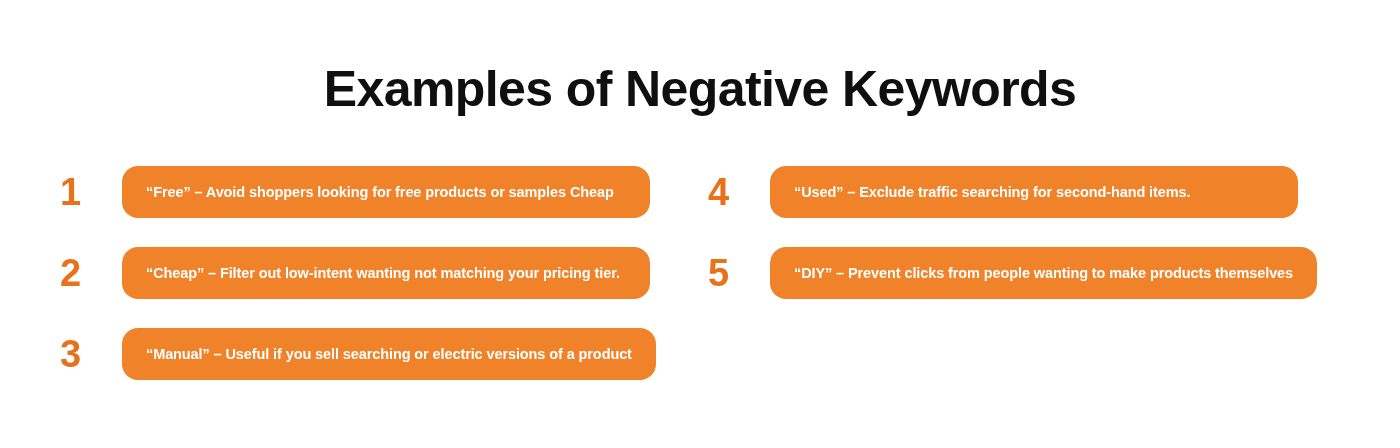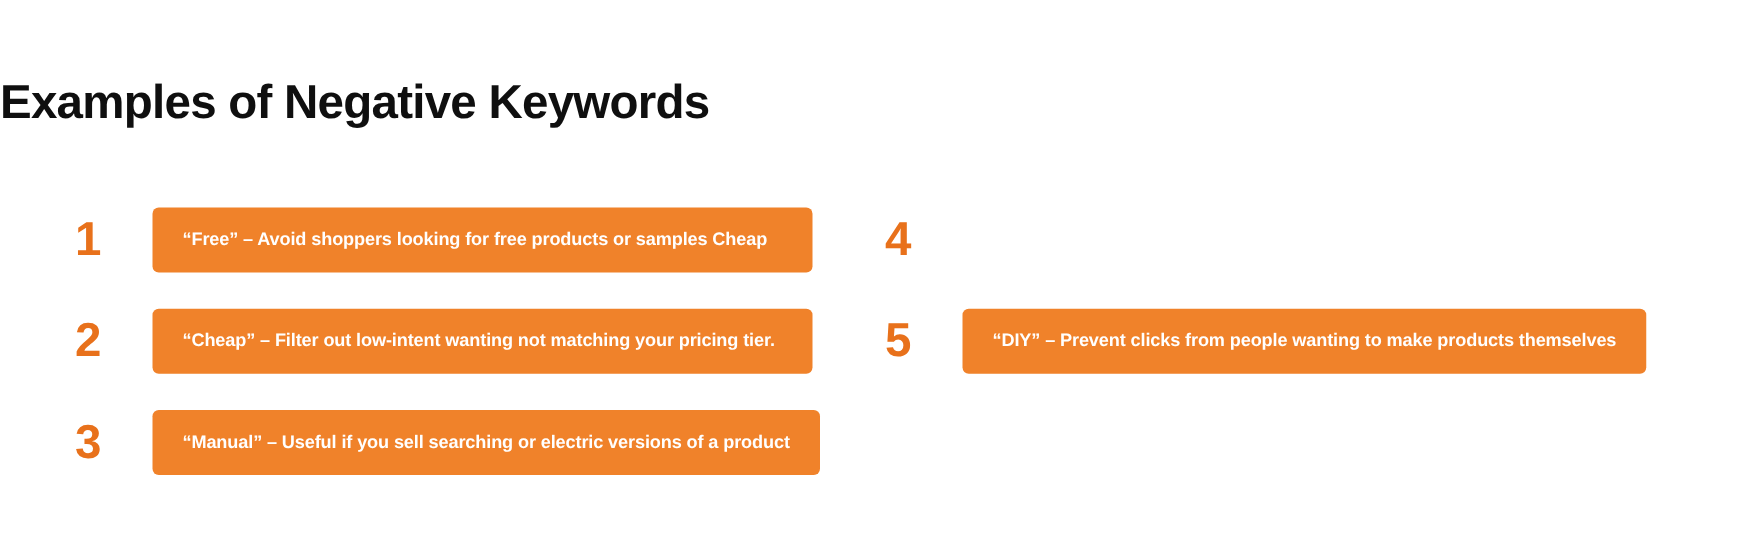--- a/index.html
+++ b/index.html
@@ -17,21 +17,22 @@
     position: relative;
     width: 1400px;
     height: 448px;
     background: #ffffff;
   }
   .title {
     position: absolute;
     top: 62px;
     left: 0;
     width: 1400px;
-    font-size: 38px;
+    text-align: center;
+    font-size: 50px;
     font-weight: 800;
     letter-spacing: -0.6px;
     color: #0f0f0f;
     line-height: 1.1;
     white-space: nowrap;
   }
   .columns {
     position: absolute;
     top: 166px;
     left: 0;
@@ -67,21 +68,21 @@
     font-weight: 800;
     color: #E8711B;
     line-height: 1;
     text-align: left;
     letter-spacing: -0.5px;
   }
   .card {
     flex: 1 1 auto;
     height: 52px;
     background: #F0822A;
-    border-radius: 5px;
+    border-radius: 16px;
     display: flex;
     align-items: center;
     padding: 0 24px;
     box-sizing: border-box;
   }
   .card-text {
     color: #ffffff;
     font-size: 14.5px;
     font-weight: 700;
     letter-spacing: -0.1px;
@@ -120,20 +121,23 @@
           <span class="card-text">“Manual” – Useful if you sell searching or electric versions of a product</span>
         </div>
       </div>
 
     </div>
 
     <div class="column column-right">
 
       <div class="row">
         <div class="num">4</div>
+        <div class="card">
+          <span class="card-text">“Used” – Exclude traffic searching for second-hand items.</span>
+        </div>
       </div>
 
       <div class="row">
         <div class="num">5</div>
         <div class="card">
           <span class="card-text">“DIY” – Prevent clicks from people wanting to make products themselves</span>
         </div>
       </div>
 
     </div>

